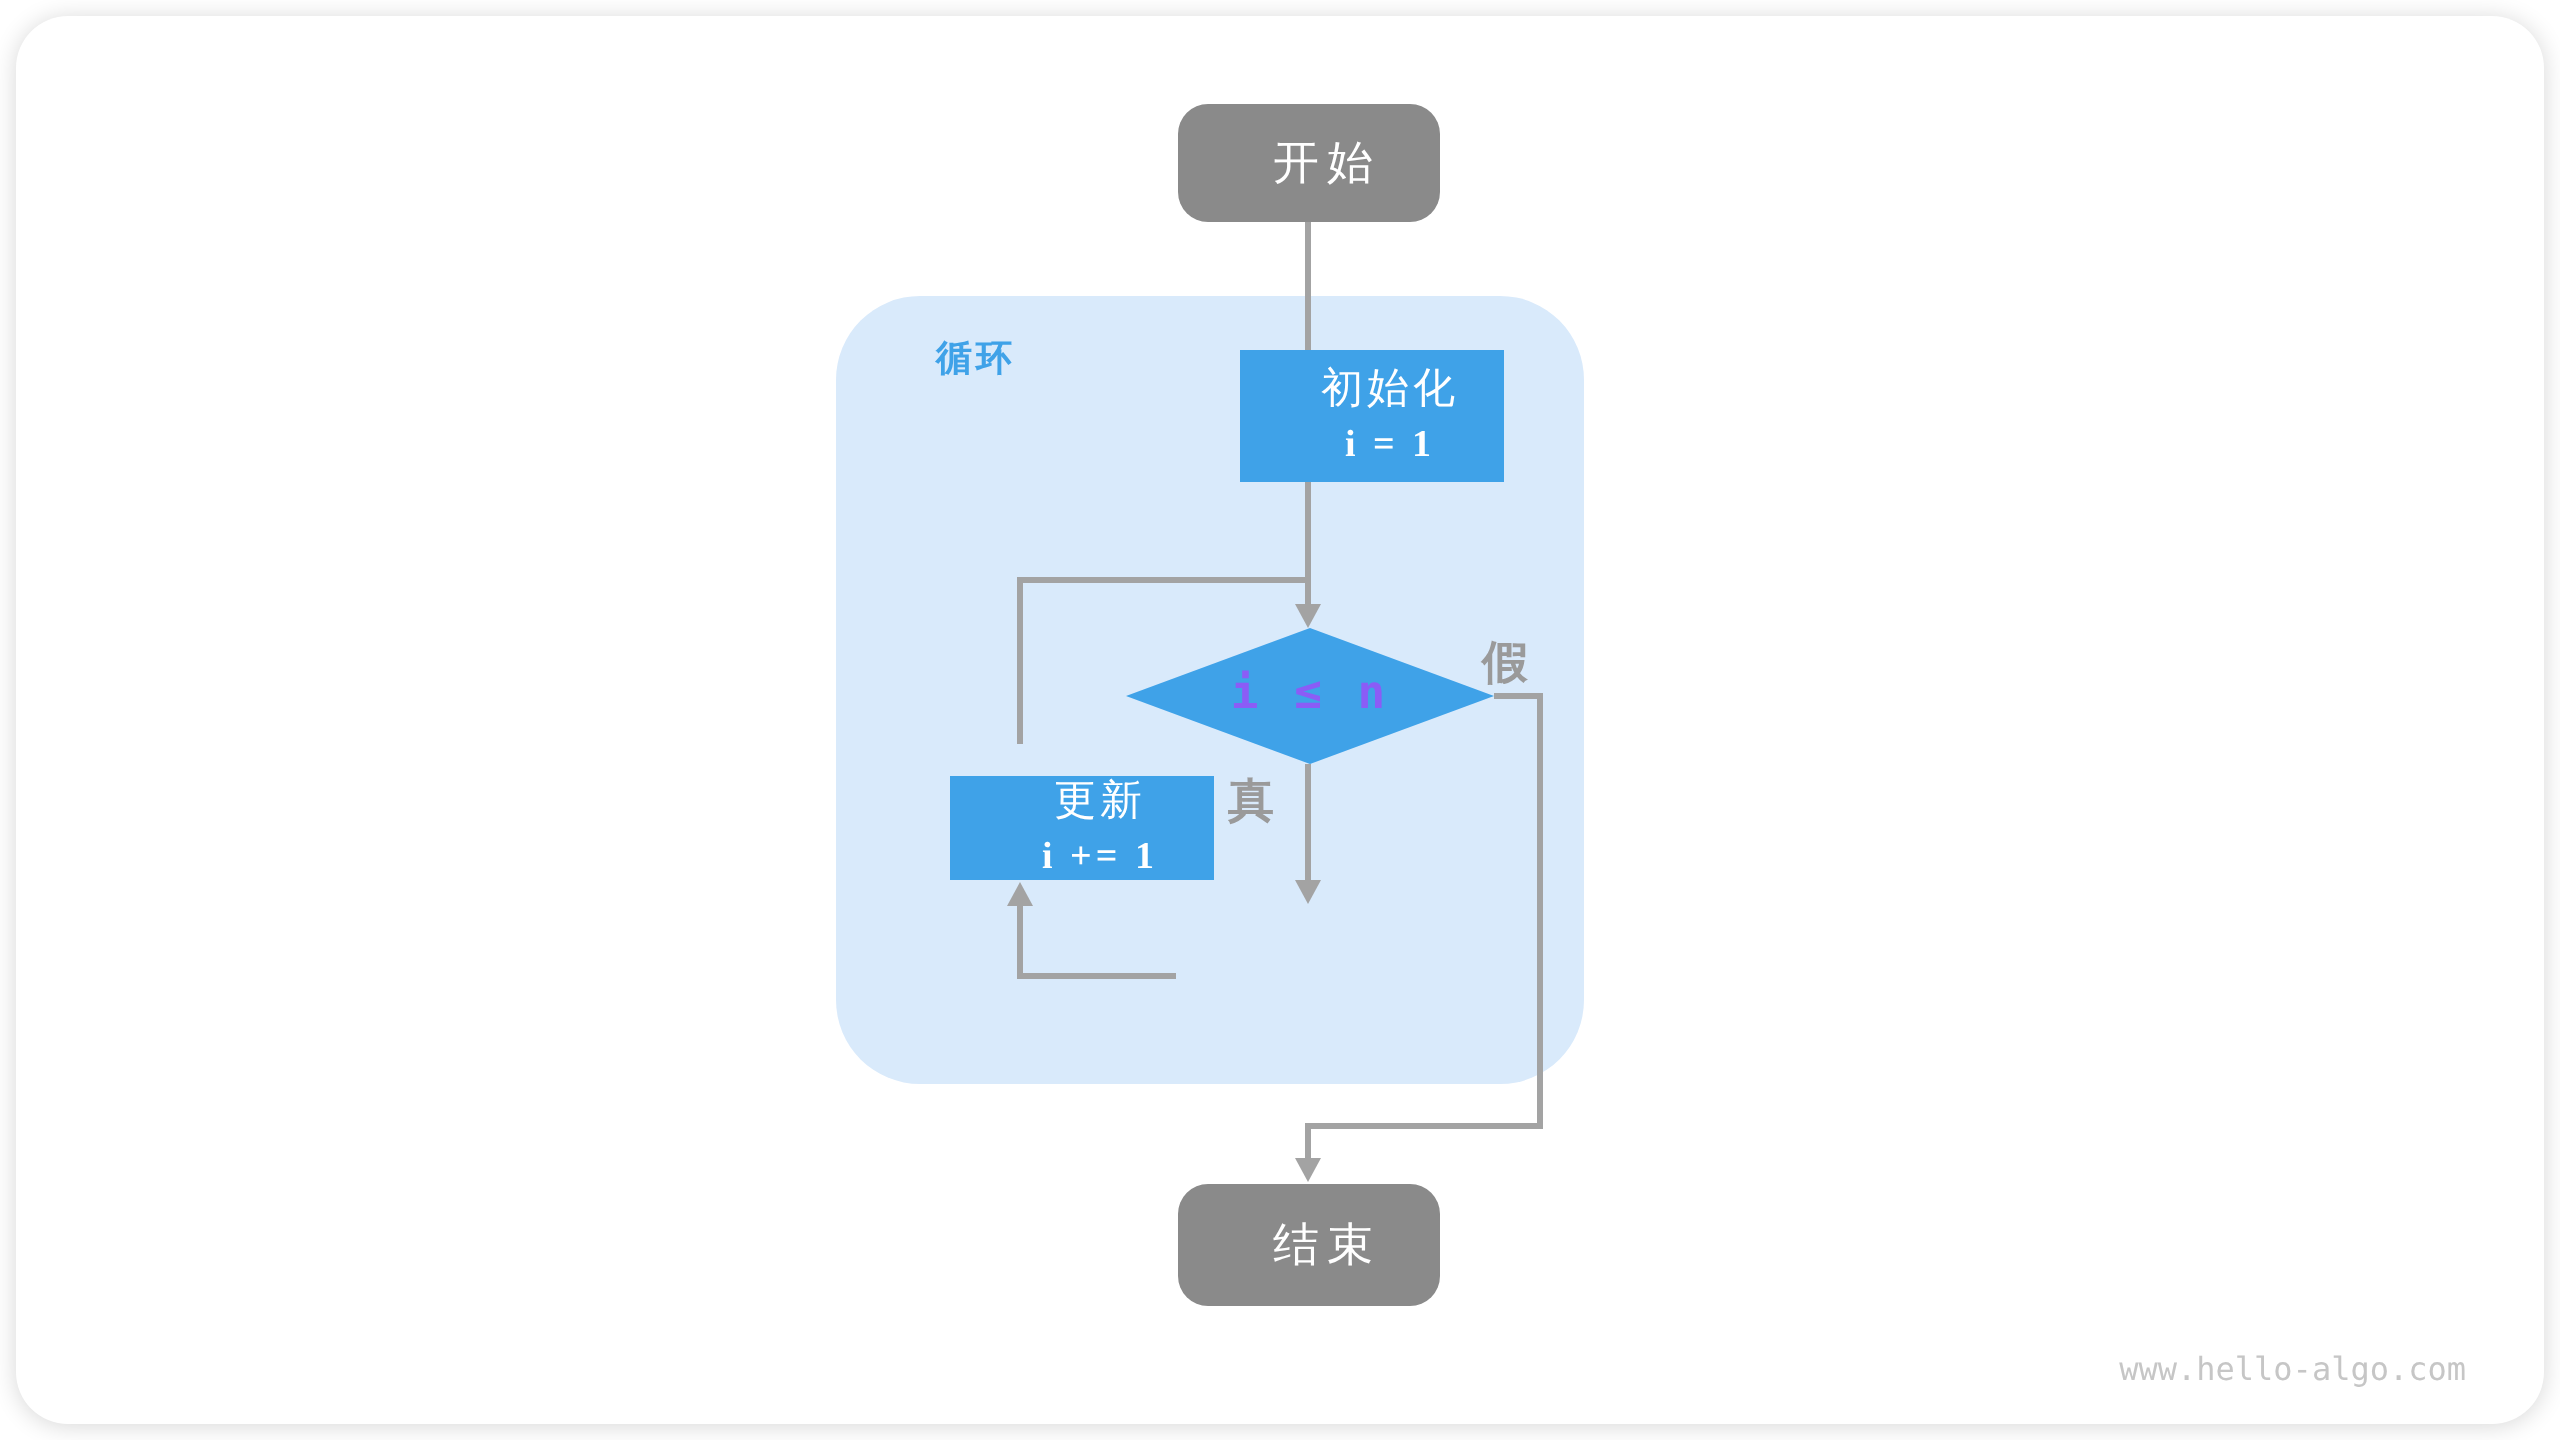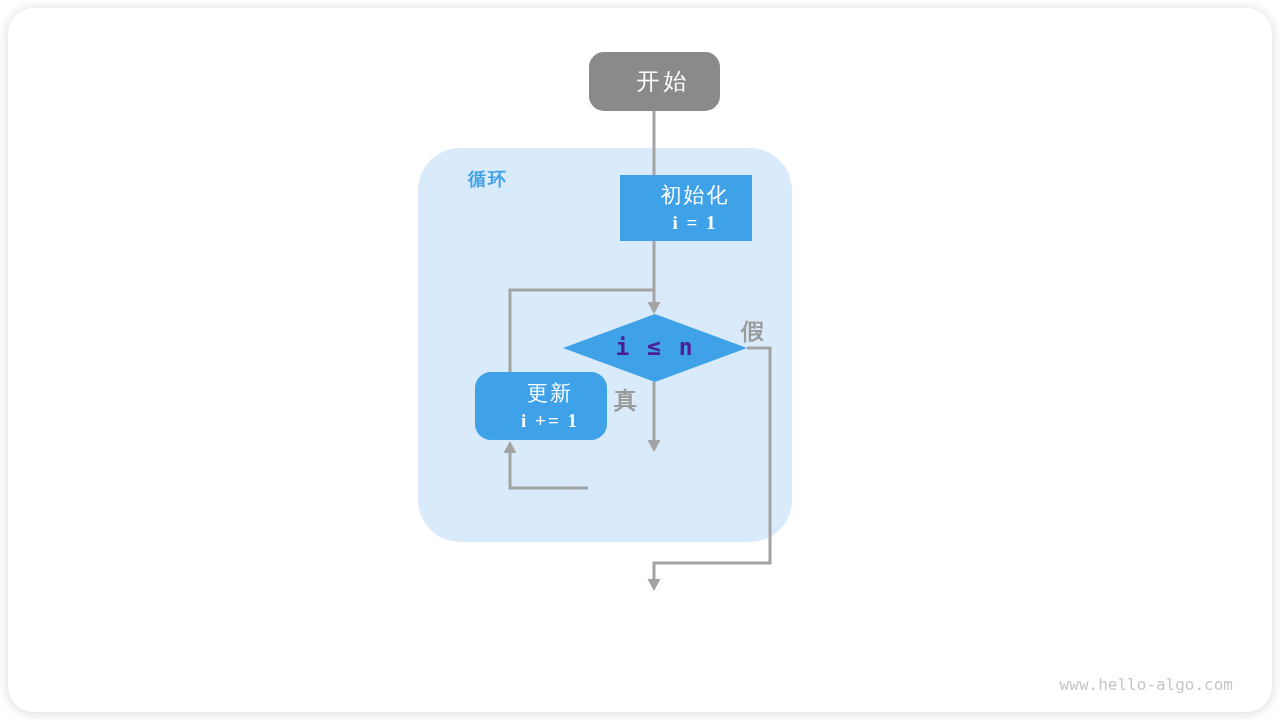--- a/index.html
+++ b/index.html
@@ -27,21 +27,21 @@
   .terminal { background:var(--node-gray); border-radius:15px;
               font-size:23px; letter-spacing:4px; }
   .process  { background:var(--node-blue);margin-left:32px; }
   .tasknode { background:var(--node-green); font-size:25px; letter-spacing:3px; }
 
   .line1 { font-size:21px; letter-spacing:2px; line-height:1.2; }
   .line2 { font-family:Liberation Serif, serif; font-weight:bold;
            font-size:19px; margin-top:4px; letter-spacing:2px; }
 
   .cond-label { position:absolute; left:655px; top:347px; transform:translate(-50%,-50%);
-                color:#4c1d95; font-family:"DejaVu Sans Mono", monospace;
+                color:#8b5cf6; font-family:"DejaVu Sans Mono", monospace;
                 font-weight:bold; font-size:23px; letter-spacing:2px; }
 
   .edge-label { position:absolute; color:var(--label-gray); font-weight:bold;
                 font-size:23px; }
   .edge-label.true  { left:614px; top:385px; }
   .edge-label.false { left:741px; top:316px; }
 
   .watermark { position:absolute; right:47px; top:675px; color:var(--watermark);
                font-family:"DejaVu Sans Mono", monospace; font-size:16px; }
 </style>
@@ -76,22 +76,25 @@
   <div class="node process" style="left:588px; top:175px; width:132px; height:66px;">
     <span class="line1">初始化</span>
     <span class="line2">i = 1</span>
   </div>
 
   <div class="cond-label">i ≤ n</div>
 
   <div class="edge-label false">假</div>
   <div class="edge-label true">真</div>
 
-  <div class="node process" style="left:443px; top:372px; width:132px; height:68px;border-radius:16px;">
+  <div class="node process" style="left:443px; top:388px; width:132px; height:52px;">
     <span class="line1">更新</span>
     <span class="line2">i += 1</span>
   </div>
 
 
+  <div class="node terminal" style="left:589px; top:592px; width:131px; height:61px;">
+    <span>结束</span>
+  </div>
 
   <div class="watermark">www.hello-algo.com</div>
 
 </div>
 
 </body></html>

